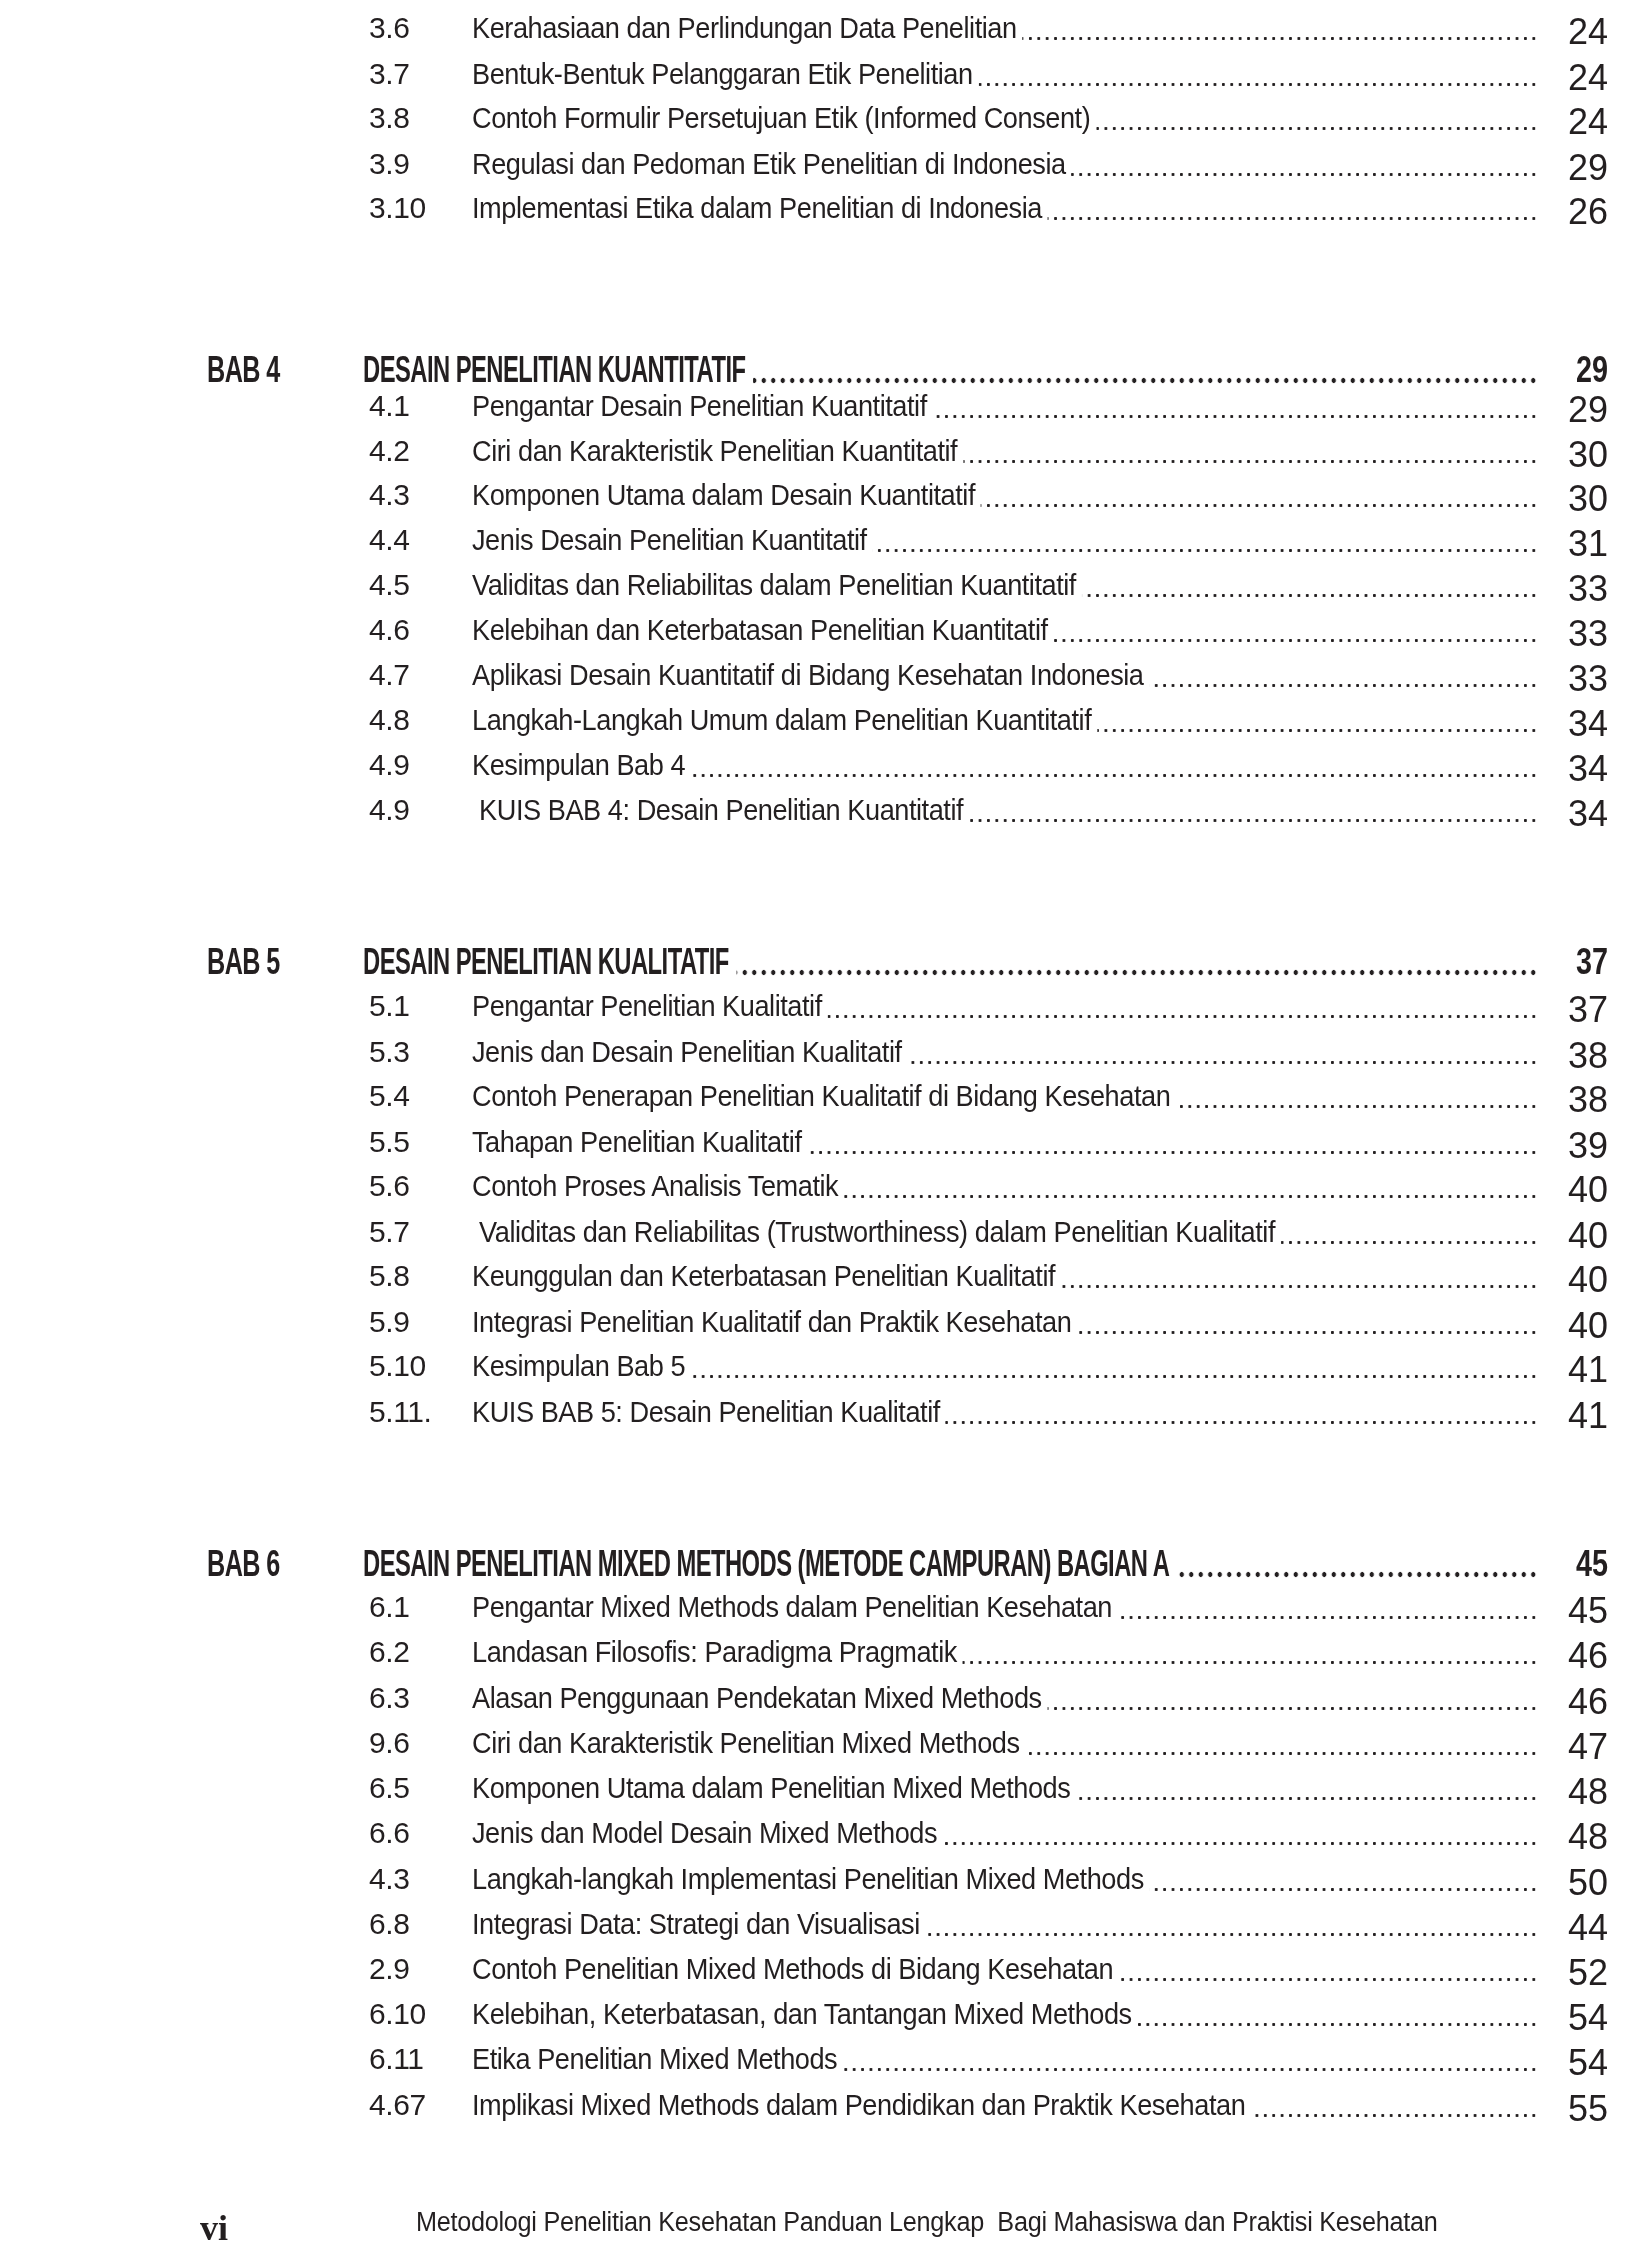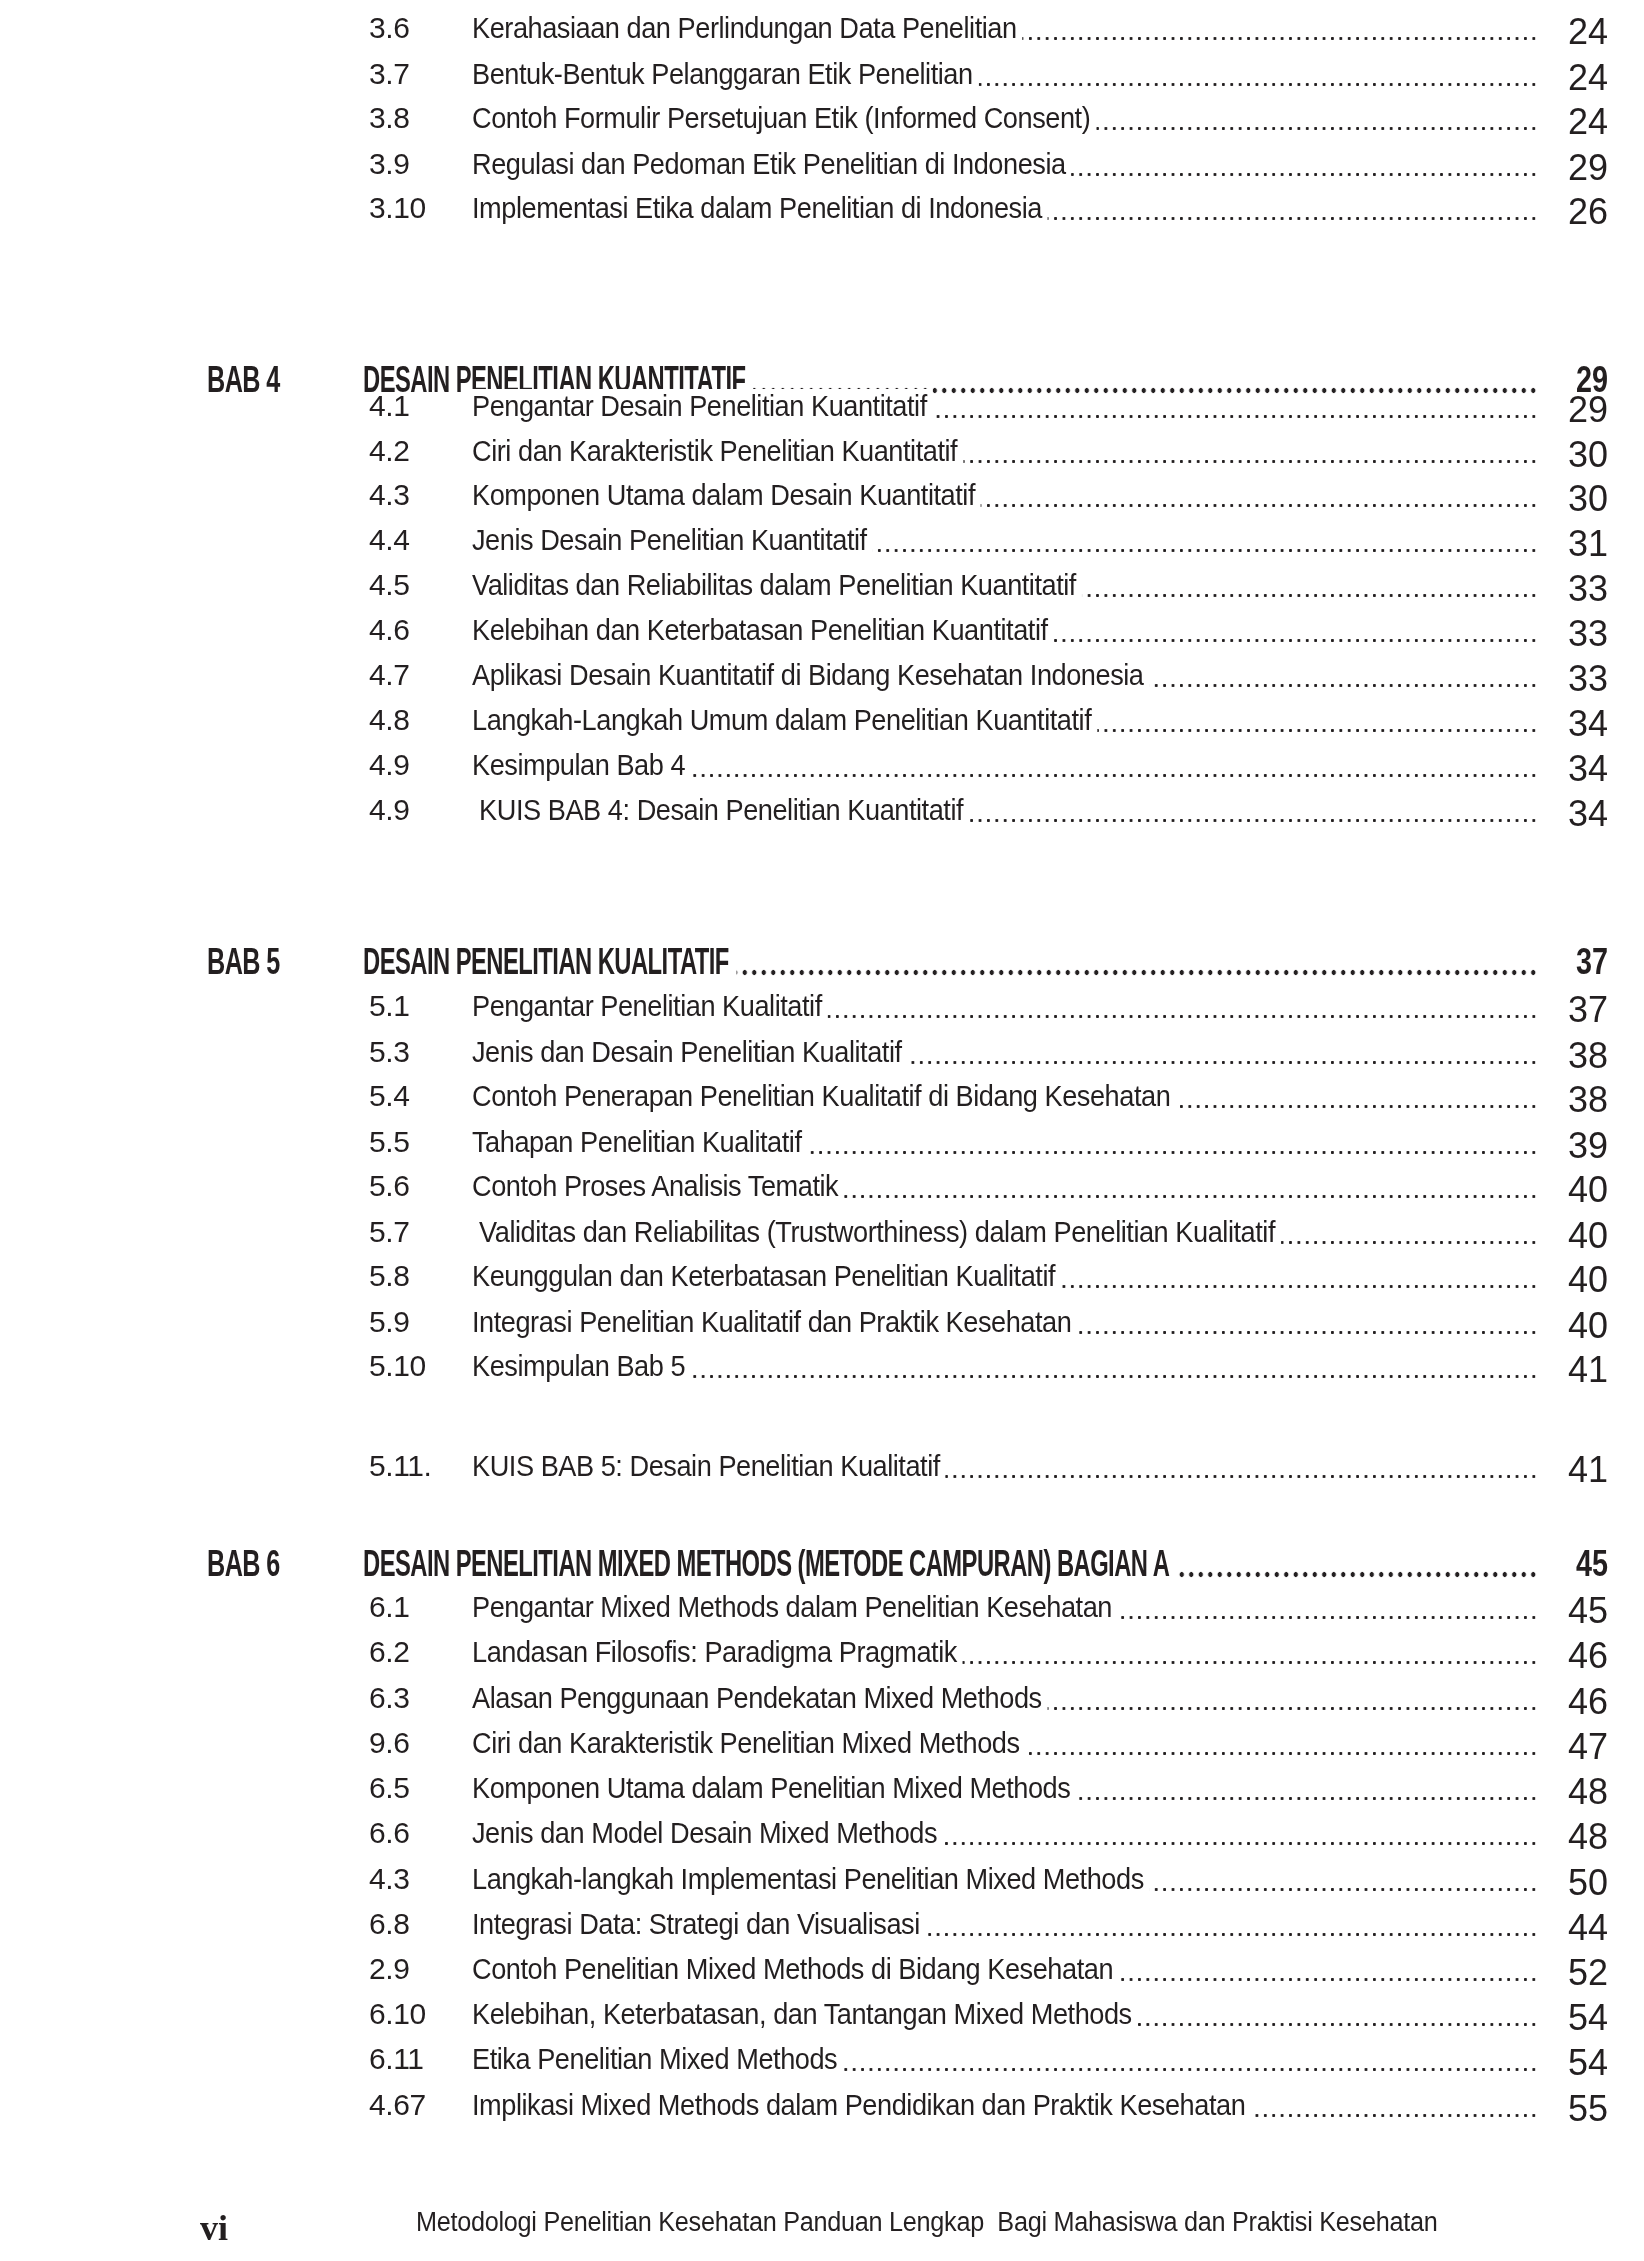--- a/index.html
+++ b/index.html
@@ -48,21 +48,21 @@
   </div>
   <div class="row" style="top:191px">
     <span class="num">3.10</span>
     <span class="leader sub" style="left:478px;top:25px"></span>
     <span class="title sub">Implementasi Etika dalam Penelitian di Indonesia</span>
     <span class="page">26</span>
   </div>
 </div>
 
 <div>
-  <div class="row" style="top:359px">
+  <div class="row" style="top:349px">
     <span class="chap">BAB 4</span>
     <span class="leader head" style="left:373px;top:28px"></span>
     <span class="title head">DESAIN PENELITIAN KUANTITATIF</span>
     <span class="page head">29</span>
   </div>
   <div class="row" style="top:389px">
       <span class="num">4.1</span>
       <span class="leader sub" style="left:478px;top:25px"></span>
       <span class="title sub">Pengantar Desain Penelitian Kuantitatif</span>
       <span class="page">29</span>
@@ -177,21 +177,21 @@
       <span class="leader sub" style="left:478px;top:25px"></span>
       <span class="title sub">Integrasi Penelitian Kualitatif dan Praktik Kesehatan</span>
       <span class="page">40</span>
     </div>
   <div class="row" style="top:1349px">
       <span class="num">5.10</span>
       <span class="leader sub" style="left:478px;top:25px"></span>
       <span class="title sub">Kesimpulan Bab 5</span>
       <span class="page">41</span>
     </div>
-  <div class="row" style="top:1449px">
+  <div class="row" style="top:1395px">
       <span class="num">5.11.</span>
       <span class="leader sub" style="left:478px;top:25px"></span>
       <span class="title sub">KUIS BAB 5: Desain Penelitian Kualitatif</span>
       <span class="page">41</span>
     </div>
 </div>
 
 <div>
   <div class="row" style="top:1543px">
     <span class="chap">BAB 6</span>

